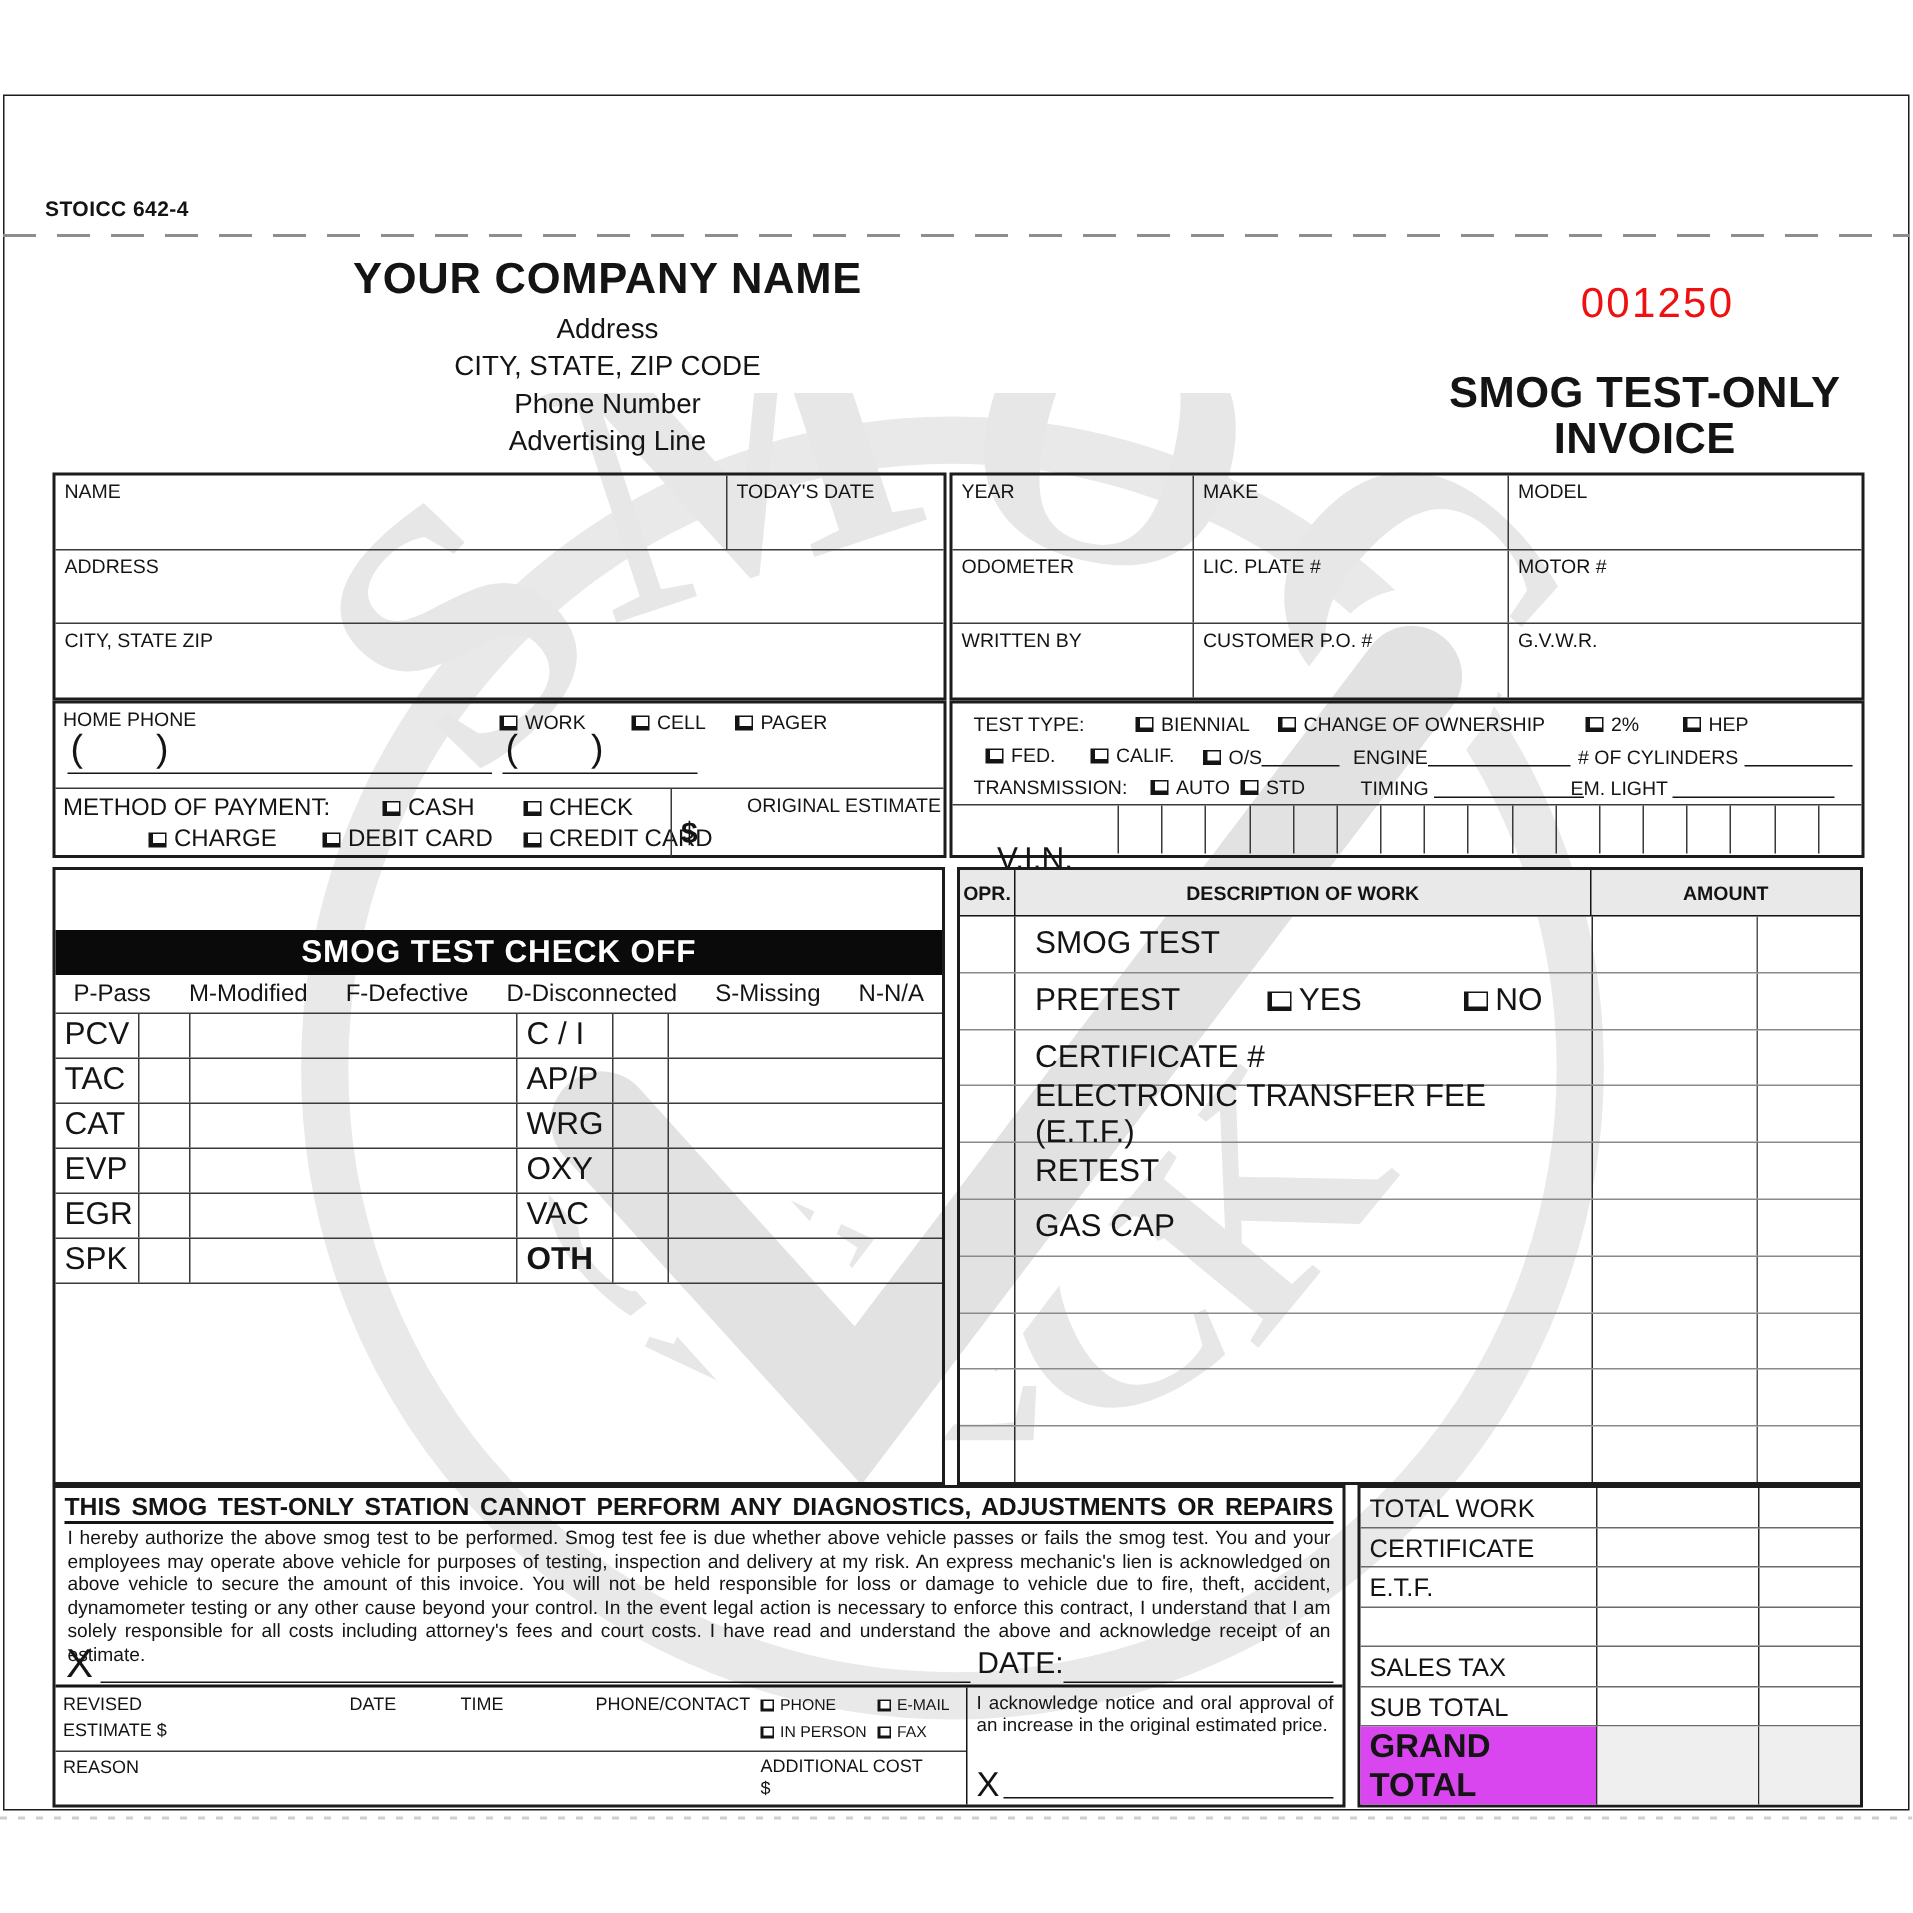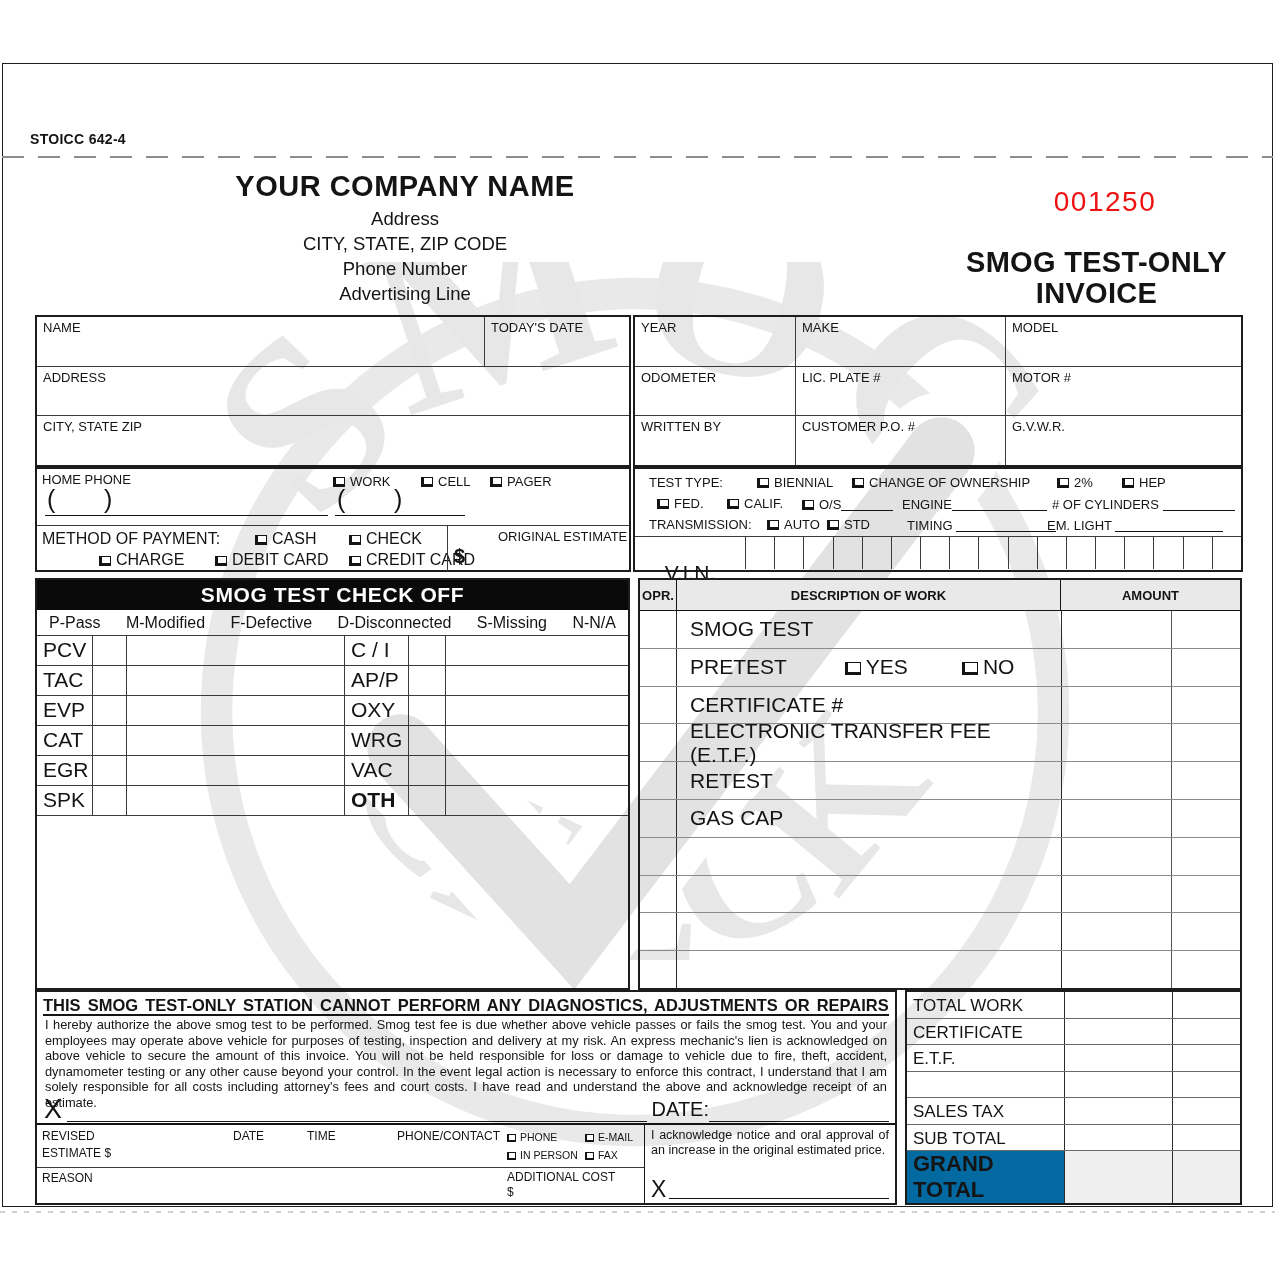--- a/index.html
+++ b/index.html
@@ -32,21 +32,21 @@
   .row{display:flex;box-sizing:border-box;}
   .bb{border-bottom:1px solid #3a3a3a;}
   .bl{border-left:1px solid #3a3a3a;}
   .cb{display:inline-block;width:12px;height:10px;background:#fff;border:1px solid #141414;
       border-left-width:3px;border-bottom-width:3px;vertical-align:-1px;margin-right:5px;box-sizing:border-box;}
   .cb-s{display:inline-block;width:9px;height:8px;background:#fff;border:1px solid #141414;
       border-left-width:2px;border-bottom-width:2px;vertical-align:-1px;margin-right:4px;box-sizing:border-box;}
   .fline{display:inline-block;border-bottom:1.5px solid #141414;height:14px;vertical-align:-2px;}
   
   .co-bar{height:30px;background:#0a0a0a;color:#fff;font-weight:bold;font-size:21px;
-          display:flex;align-items:center;justify-content:center;letter-spacing:.6px;}
+          display:flex;align-items:center;justify-content:center;letter-spacing:.6px;margin-top:40px;}
   .co-legend{height:25px;display:flex;justify-content:space-between;align-items:center;
              padding:0 12px;font-size:16px;border-bottom:1px solid #3a3a3a;}
   .co-row{display:flex;height:29px;border-bottom:1px solid #3a3a3a;}
   .co-row>div{box-sizing:border-box;border-right:1px solid #3a3a3a;}
   .co-lab{font-size:21px;padding:2px 0 0 6px;}
   
   .wk-head{height:31px;display:flex;background:#e9e9e9;border-bottom:1.5px solid #141414;
            font-weight:bold;font-size:13px;box-sizing:border-box;}
   .wk-row{flex:1;display:flex;border-bottom:1px solid #8a8a8a;box-sizing:border-box;min-height:0;}
   .wk-row:last-child{border-bottom:none;}
@@ -54,21 +54,21 @@
   .wk-desc{flex:1;border-left:1.5px solid #2a2a2a;box-sizing:border-box;display:flex;align-items:center;
            font-size:21px;padding-left:13px;}
   .wk-a1{width:110px;border-left:1.5px solid #2a2a2a;box-sizing:border-box;}
   .wk-a2{width:69px;border-left:1px solid #555;box-sizing:border-box;}
   
   .tot-row{height:27px;display:flex;border-bottom:1px solid #6a6a6a;box-sizing:border-box;}
   .tot-lab{width:158px;font-size:17px;padding:4px 0 0 6px;box-sizing:border-box;border-right:1.5px solid #2a2a2a;}
   .tot-a1{width:108px;border-right:1.5px solid #2a2a2a;box-sizing:border-box;}
   .tot-a2{flex:1;}
   .grand{flex:1;display:flex;}
-  .grand .g-lab{width:158px;background:#0369a1;font-weight:bold;font-size:22px;display:flex;align-items:center;
+  .grand .g-lab{width:158px;background:#d946ef;font-weight:bold;font-size:22px;display:flex;align-items:center;
                 padding-left:6px;box-sizing:border-box;border-right:1.5px solid #2a2a2a;}
   .grand .g-a1{width:108px;background:#efefef;border-right:1.5px solid #2a2a2a;box-sizing:border-box;}
   .grand .g-a2{flex:1;background:#efefef;}
   
   .disc-head{margin:4px 6px 0;font-size:16.5px;font-weight:bold;white-space:nowrap;word-spacing:2.5px;}
   .disc-head span{border-bottom:2px solid #141414;}
   .disc-body{margin:2px 8px 0;font-size:12.8px;line-height:15.5px;text-align:justify;}
   .sig-row{position:absolute;left:7px;right:6px;top:100px;height:30px;display:flex;align-items:flex-end;}
   .sig-x{font-size:27px;line-height:26px;}
   .sig-line{flex:1;border-bottom:1.5px solid #141414;margin:0 5px;height:24px;}
@@ -246,32 +246,32 @@
     </div>
     <div class="co-row">
       <div class="co-lab" style="width:56px;">TAC</div>
       <div style="width:34px;"></div>
       <div style="width:218px;"></div>
       <div class="co-lab" style="width:64px;">AP/P</div>
       <div style="width:37px;"></div>
       <div style="flex:1;border-right:none;"></div>
     </div>
     <div class="co-row">
+      <div class="co-lab" style="width:56px;">CAT</div>
+      <div style="width:34px;"></div>
+      <div style="width:218px;"></div>
+      <div class="co-lab" style="width:64px;">WRG</div>
+      <div style="width:37px;"></div>
+      <div style="flex:1;border-right:none;"></div>
+    </div>
+    <div class="co-row">
       <div class="co-lab" style="width:56px;">EVP</div>
       <div style="width:34px;"></div>
       <div style="width:218px;"></div>
       <div class="co-lab" style="width:64px;">OXY</div>
-      <div style="width:37px;"></div>
-      <div style="flex:1;border-right:none;"></div>
-    </div>
-    <div class="co-row">
-      <div class="co-lab" style="width:56px;">CAT</div>
-      <div style="width:34px;"></div>
-      <div style="width:218px;"></div>
-      <div class="co-lab" style="width:64px;">WRG</div>
       <div style="width:37px;"></div>
       <div style="flex:1;border-right:none;"></div>
     </div>
     <div class="co-row">
       <div class="co-lab" style="width:56px;">EGR</div>
       <div style="width:34px;"></div>
       <div style="width:218px;"></div>
       <div class="co-lab" style="width:64px;">VAC</div>
       <div style="width:37px;"></div>
       <div style="flex:1;border-right:none;"></div>
@@ -298,21 +298,21 @@
           <span>SMOG TEST</span>
         </div>
       <div class="wk-a1"></div>
         <div class="wk-a2"></div>
     </div>
     <div class="wk-row">
       <div class="wk-opr"></div>
       <div class="wk-desc">
         <span>PRETEST</span>
         <span style="margin-left:58px;font-size:21px;"><span class="cb" style="width:16px;height:13px;"></span><span>YES</span></span>
-        <span style="margin-left:54px;font-size:21px;"><span class="cb" style="width:16px;height:13px;"></span><span>NO</span></span>
+        <span style="margin-left:68px;font-size:21px;"><span class="cb" style="width:16px;height:13px;"></span><span>NO</span></span>
       </div>
       <div class="wk-a1"></div>
         <div class="wk-a2"></div>
     </div>
     <div class="wk-row">
       <div class="wk-opr"></div>
       <div class="wk-desc">
           <span>CERTIFICATE #</span>
         </div>
       <div class="wk-a1"></div>

